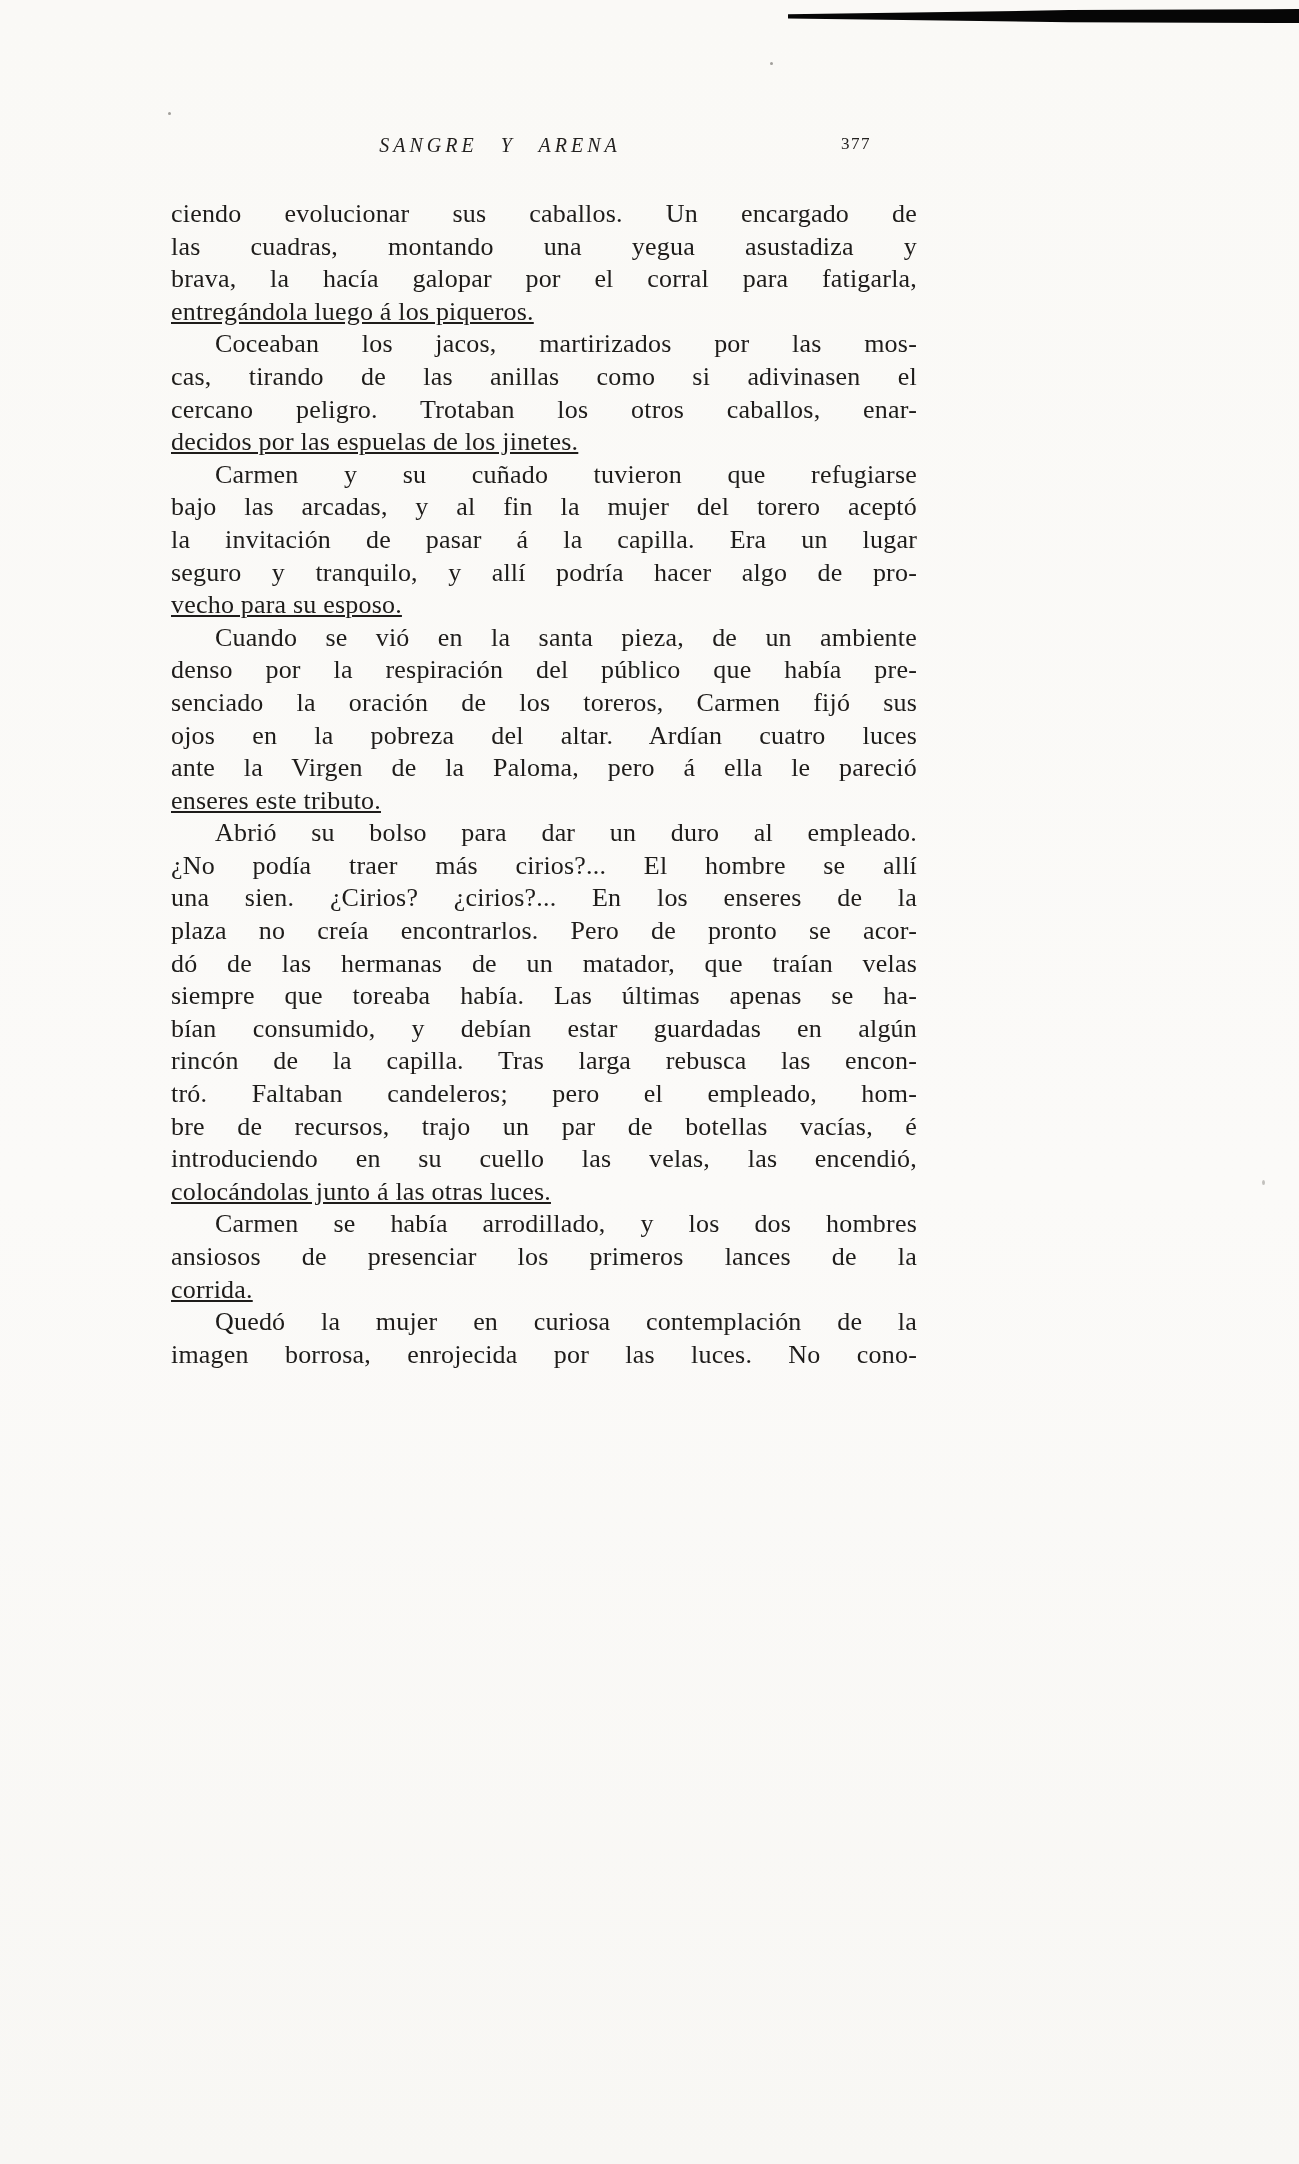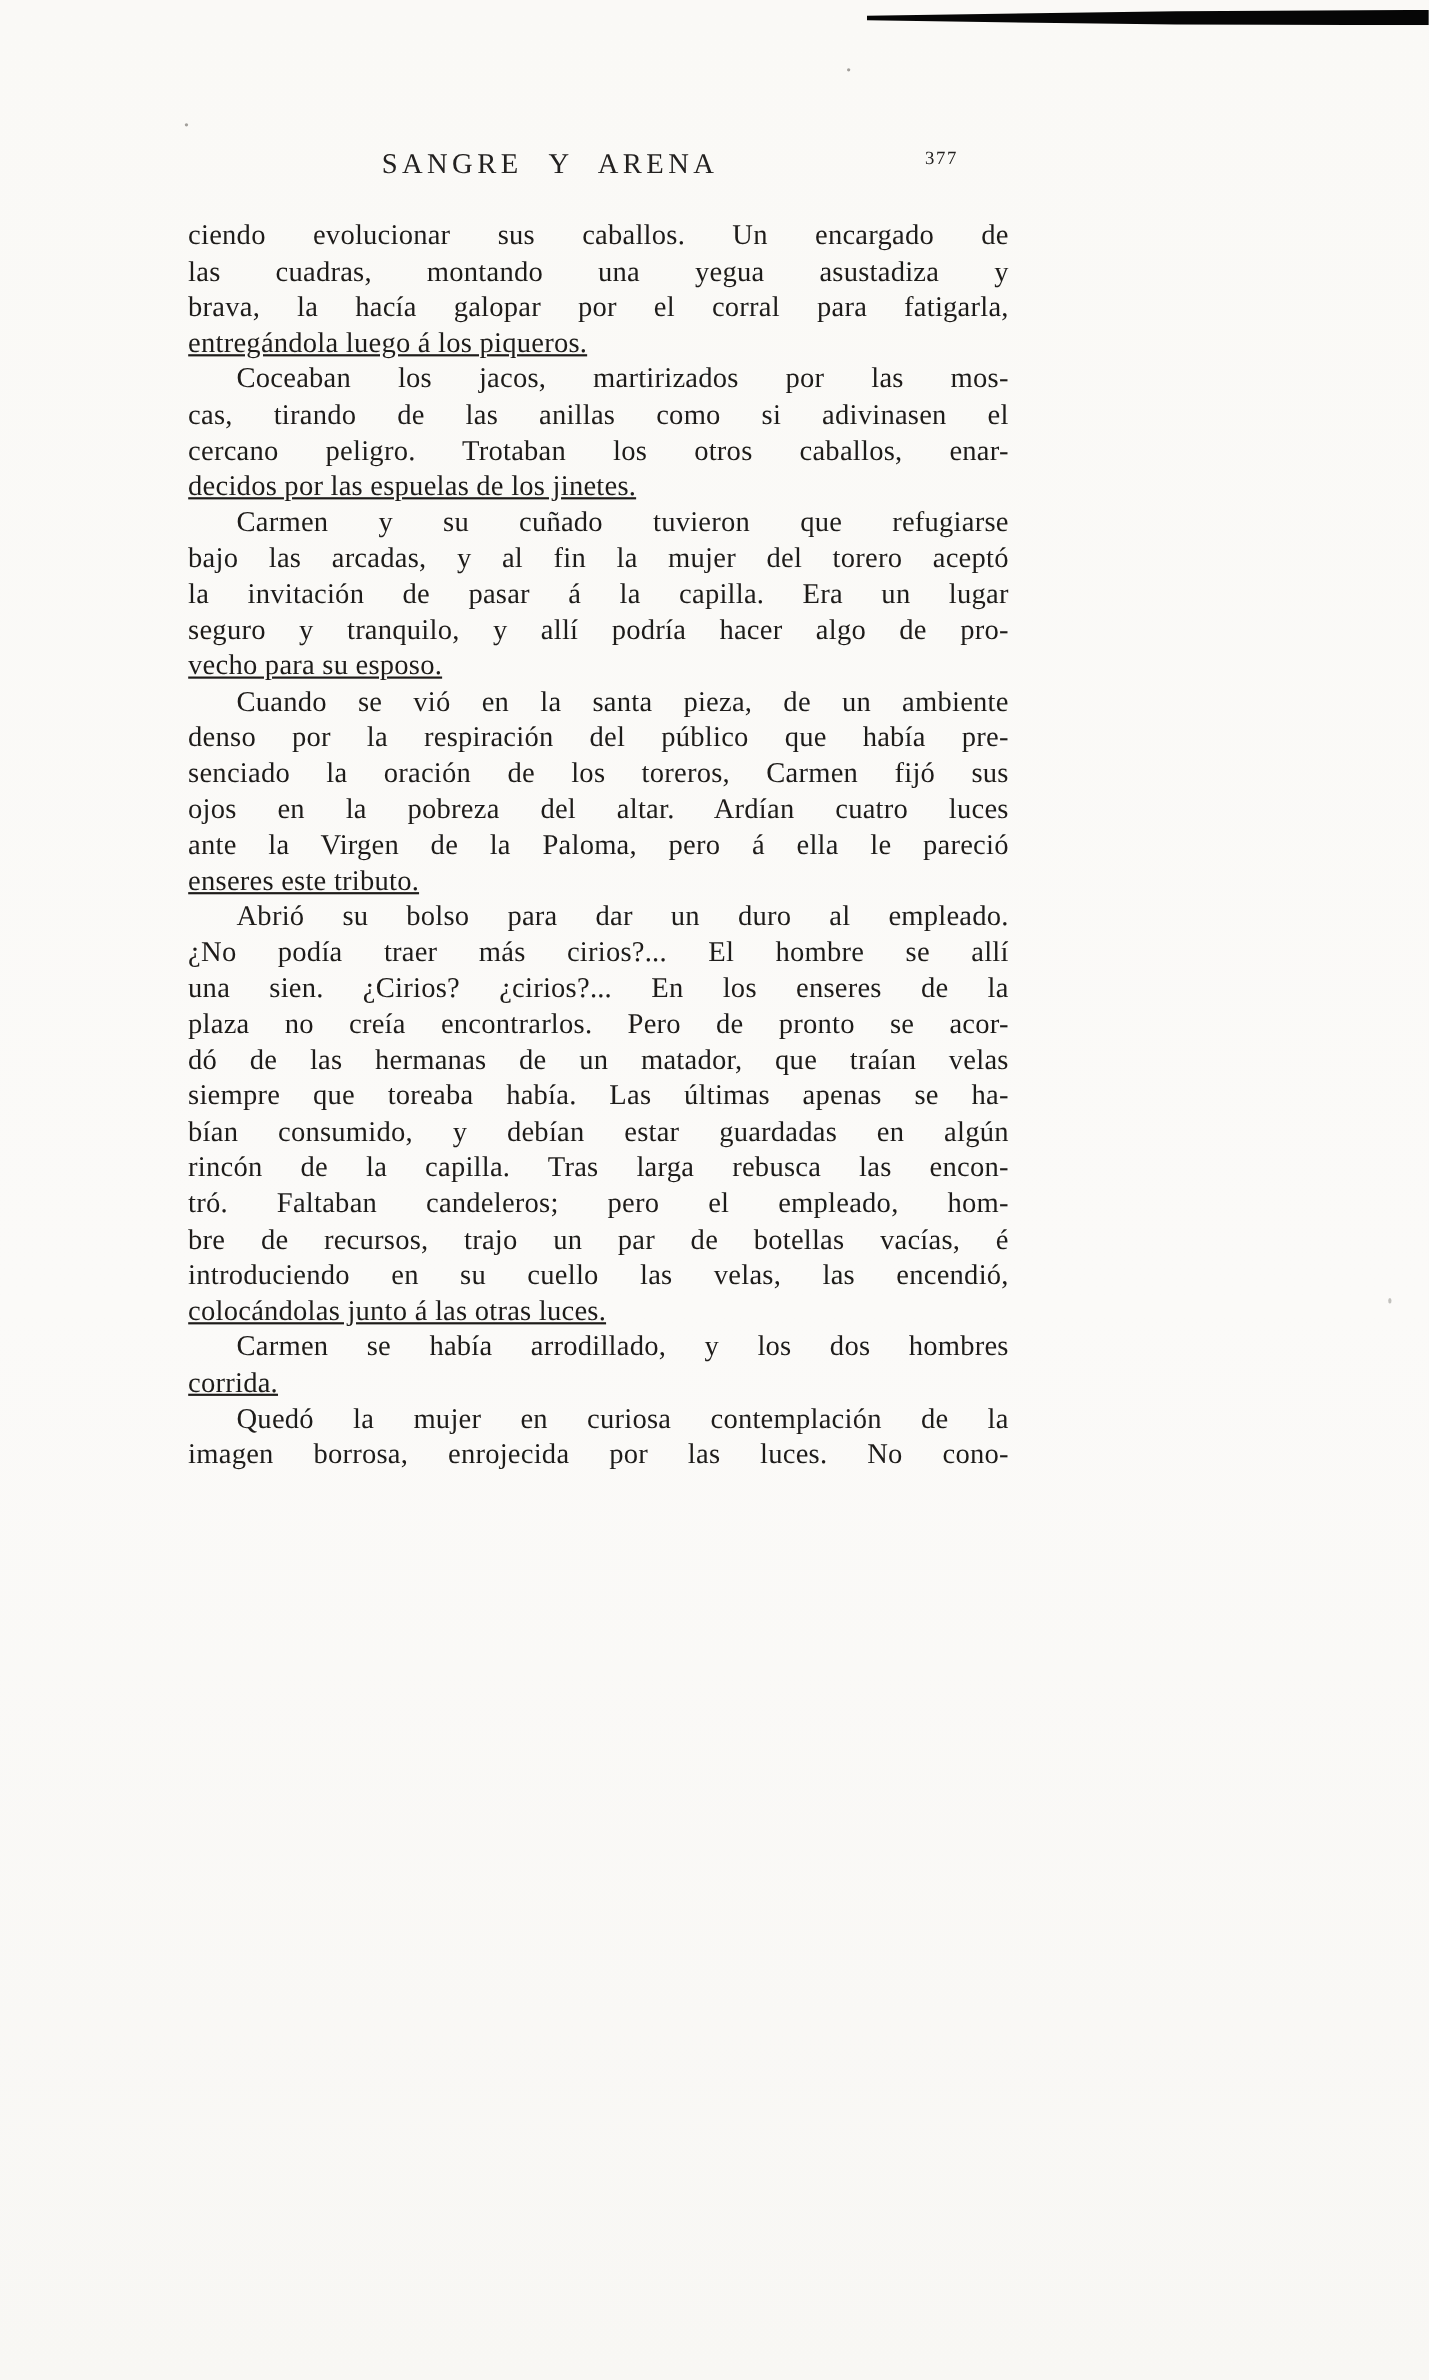--- a/index.html
+++ b/index.html
@@ -34,21 +34,22 @@
   .speck.s3 { left: 1262px; top: 1180px; width: 3px; height: 5px; opacity: 0.35; }
   .running-head {
     position: absolute;
     left: 127px;
     top: 134px;
     width: 746px;
     height: 40px;
     text-align: center;
   }
   .head-title {
-    font-size: 26px;
+    font-style: italic;
+    font-size: 20px;
     letter-spacing: 4px;
     word-spacing: 14px;
     color: #232120;
   }
   .page-number {
     position: absolute;
     right: 2px;
     top: 0;
     font-size: 17px;
     letter-spacing: 1.5px;
@@ -116,18 +117,19 @@
       <div class="line">plaza no creía encontrarlos. Pero de pronto se acor-</div>
       <div class="line">dó de las hermanas de un matador, que traían velas</div>
       <div class="line">siempre que toreaba había. Las últimas apenas se ha-</div>
       <div class="line">bían consumido, y debían estar guardadas en algún</div>
       <div class="line">rincón de la capilla. Tras larga rebusca las encon-</div>
       <div class="line">tró. Faltaban candeleros; pero el empleado, hom-</div>
       <div class="line">bre de recursos, trajo un par de botellas vacías, é</div>
       <div class="line">introduciendo en su cuello las velas, las encendió,</div>
       <div class="line para-end">colocándolas junto á las otras luces.</div>
       <div class="line indent">Carmen se había arrodillado, y los dos hombres</div>
+      <div class="line">ansiosos de presenciar los primeros lances de la</div>
       <div class="line para-end">corrida.</div>
       <div class="line indent">Quedó la mujer en curiosa contemplación de la</div>
       <div class="line">imagen borrosa, enrojecida por las luces. No cono-</div>
     </main>
 
 </div>
 
 </body></html>

